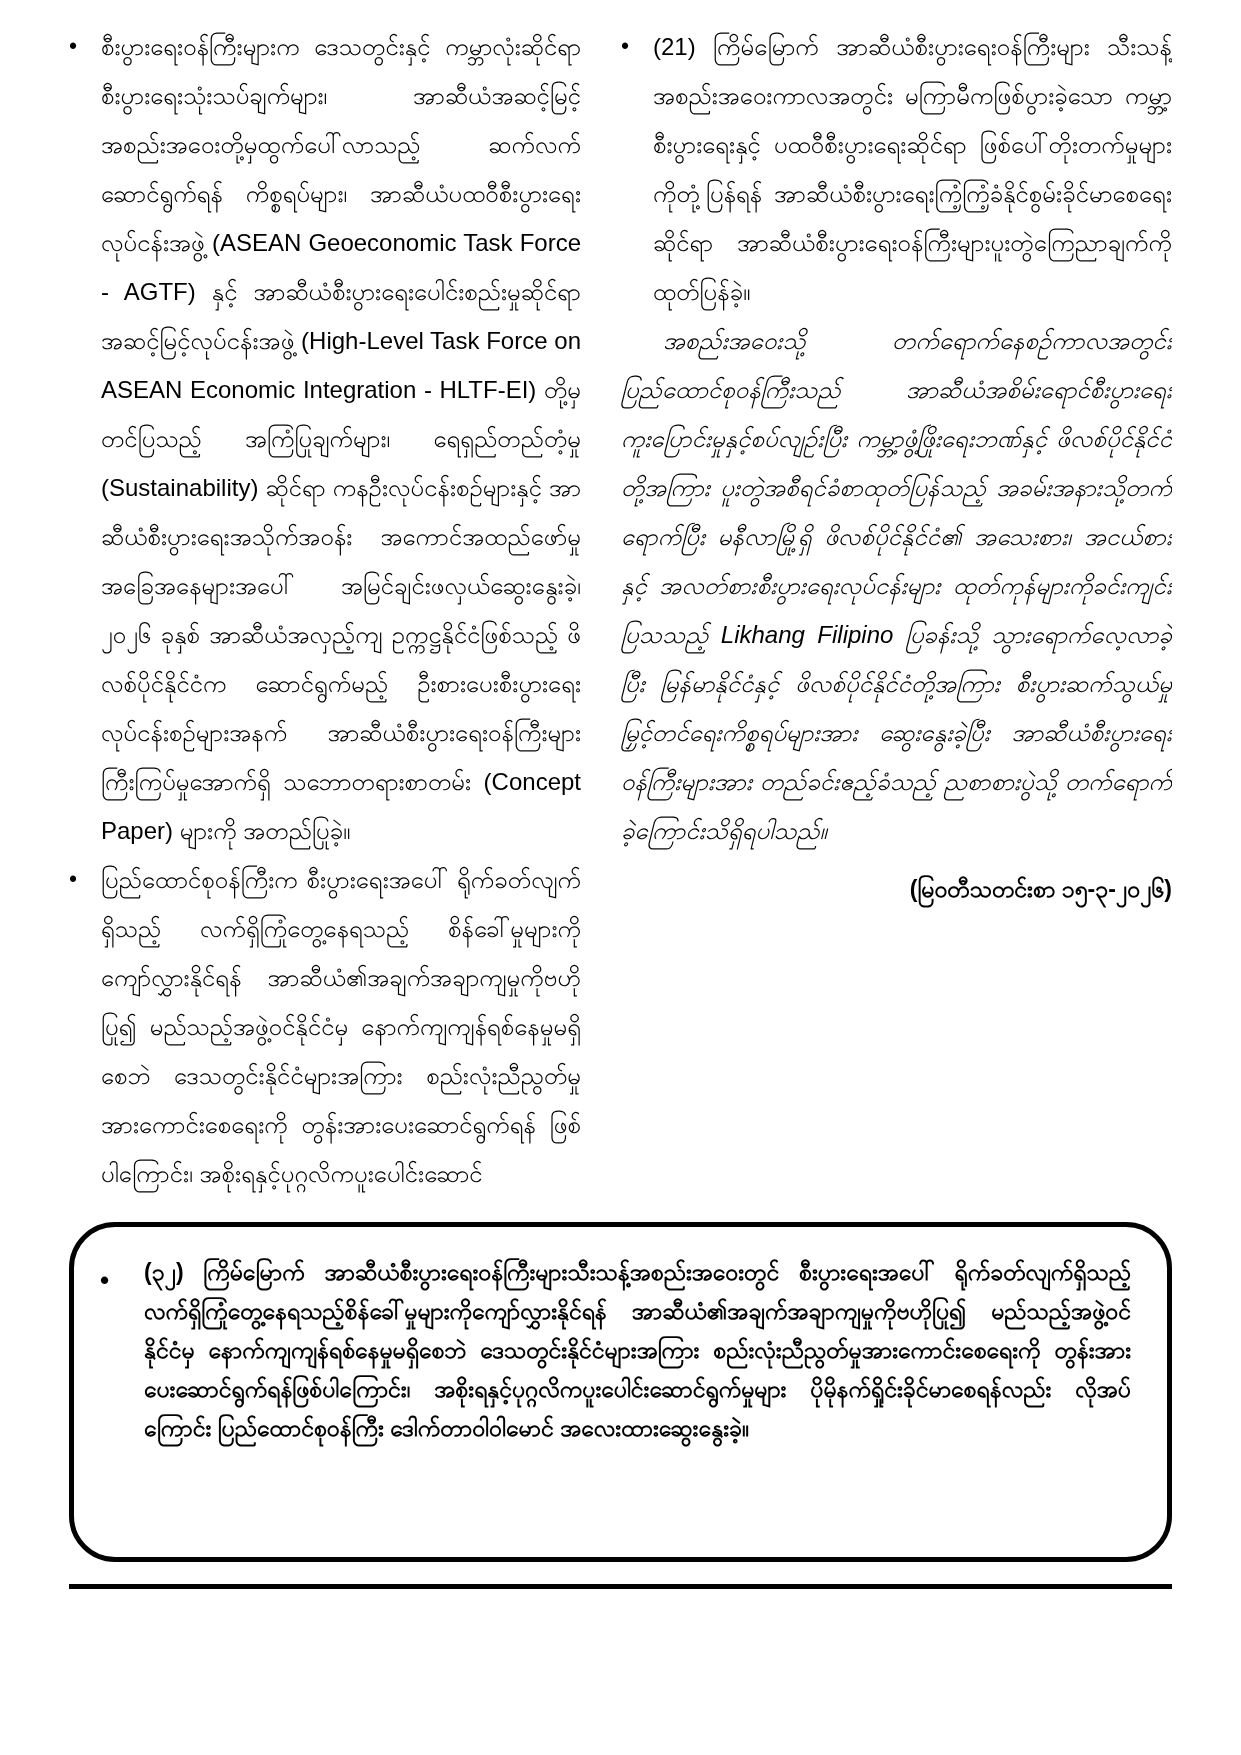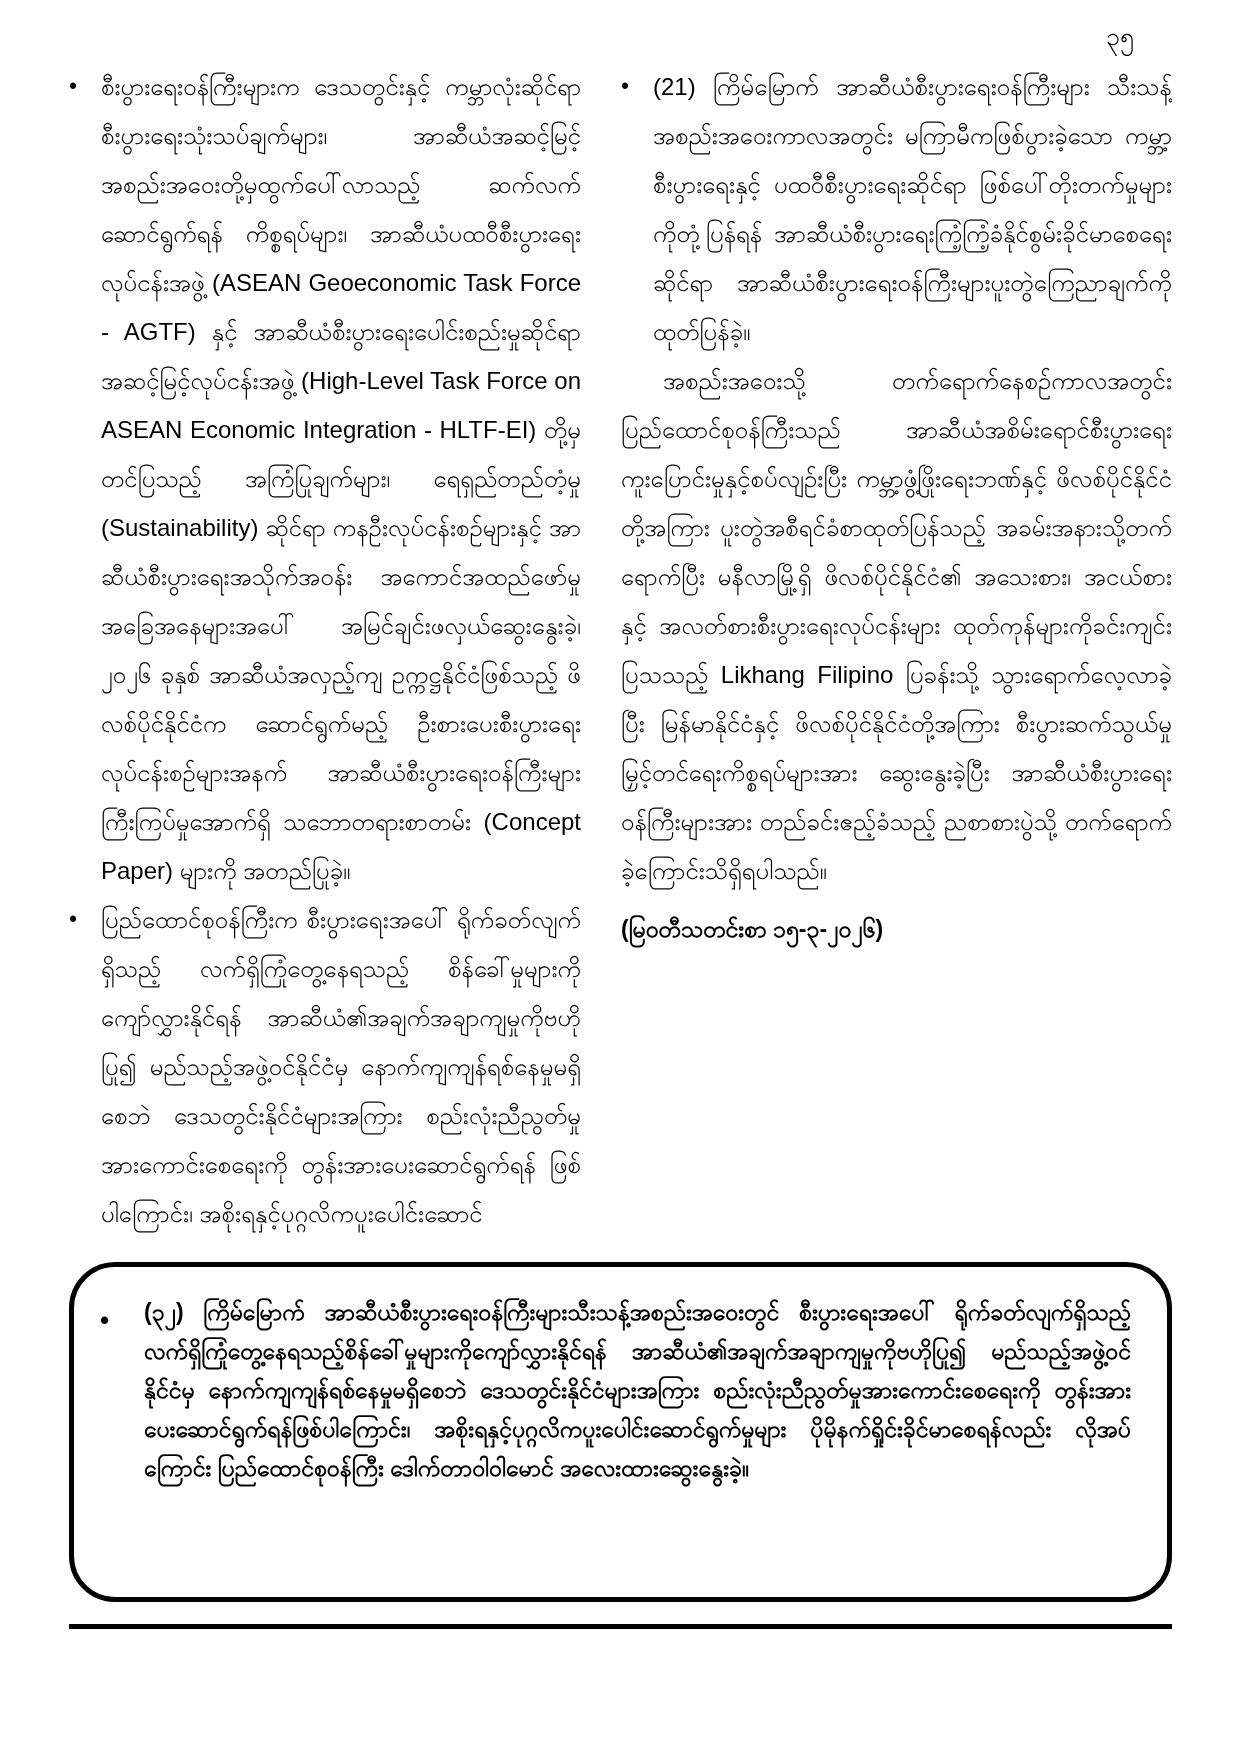--- a/index.html
+++ b/index.html
@@ -43,26 +43,26 @@
   }
   .bullet-item { display: flex; align-items: flex-start; }
   .bullet-item .marker {
     flex: 0 0 32px;
     font-size: 23px;
     line-height: 49px;
     text-align: left;
   }
   .bullet-item .btext { flex: 1 1 auto; }
   .continuation { padding-left: 32px; }
-  .closing-paragraph { text-indent: 42px; }
+  .closing-paragraph { text-indent: 42px; font-style: italic; }
   .citation {
     margin-top: 10px;
     font-weight: bold;
     font-size: 23px;
-    text-align: left;
+    text-align: right;
   }
   .highlight-box {
     margin-top: 28px;
     border: 5px solid #000000;
     border-radius: 46px;
     box-sizing: border-box;
     width: 1103px;
     height: 340px;
     padding: 26px 36px 26px 26px;
     overflow: hidden;
@@ -83,21 +83,20 @@
     width: 1103px;
     height: 5px;
     background: #000000;
   }
 </style>
 </head>
 <body>
 
 <div class="page">
 
-  <div class="page-number">၃၅</div>
 
   <div class="columns">
 
     <div class="col col-left">
 
       <div class="bullet-item">
         <span class="marker">•</span>
         <p class="btext">စီးပွားရေးဝန်ကြီးများက ဒေသတွင်းနှင့် ကမ္ဘာလုံးဆိုင်ရာ စီးပွားရေးသုံးသပ်ချက်များ၊ အာဆီယံအဆင့်မြင့်အစည်းအဝေးတို့မှထွက်ပေါ်လာသည့် ဆက်လက်ဆောင်ရွက်ရန် ကိစ္စရပ်များ၊ အာဆီယံပထဝီစီးပွားရေးလုပ်ငန်းအဖွဲ့ (ASEAN Geoeconomic Task Force - AGTF) နှင့် အာဆီယံစီးပွားရေးပေါင်းစည်းမှုဆိုင်ရာ အဆင့်မြင့်လုပ်ငန်းအဖွဲ့ (High-Level Task Force on ASEAN Economic Integration - HLTF-EI) တို့မှတင်ပြသည့် အကြံပြုချက်များ၊ ရေရှည်တည်တံ့မှု (Sustainability) ဆိုင်ရာ ကနဦးလုပ်ငန်းစဉ်များနှင့် အာဆီယံစီးပွားရေးအသိုက်အဝန်း အကောင်အထည်ဖော်မှုအခြေအနေများအပေါ် အမြင်ချင်းဖလှယ်ဆွေးနွေးခဲ့၊ ၂၀၂၆ ခုနှစ် အာဆီယံအလှည့်ကျ ဥက္ကဋ္ဌနိုင်ငံဖြစ်သည့် ဖိလစ်ပိုင်နိုင်ငံက ဆောင်ရွက်မည့် ဦးစားပေးစီးပွားရေးလုပ်ငန်းစဉ်များအနက် အာဆီယံစီးပွားရေးဝန်ကြီးများကြီးကြပ်မှုအောက်ရှိ သဘောတရားစာတမ်း (Concept Paper) များကို အတည်ပြုခဲ့။</p>
       </div>
 

